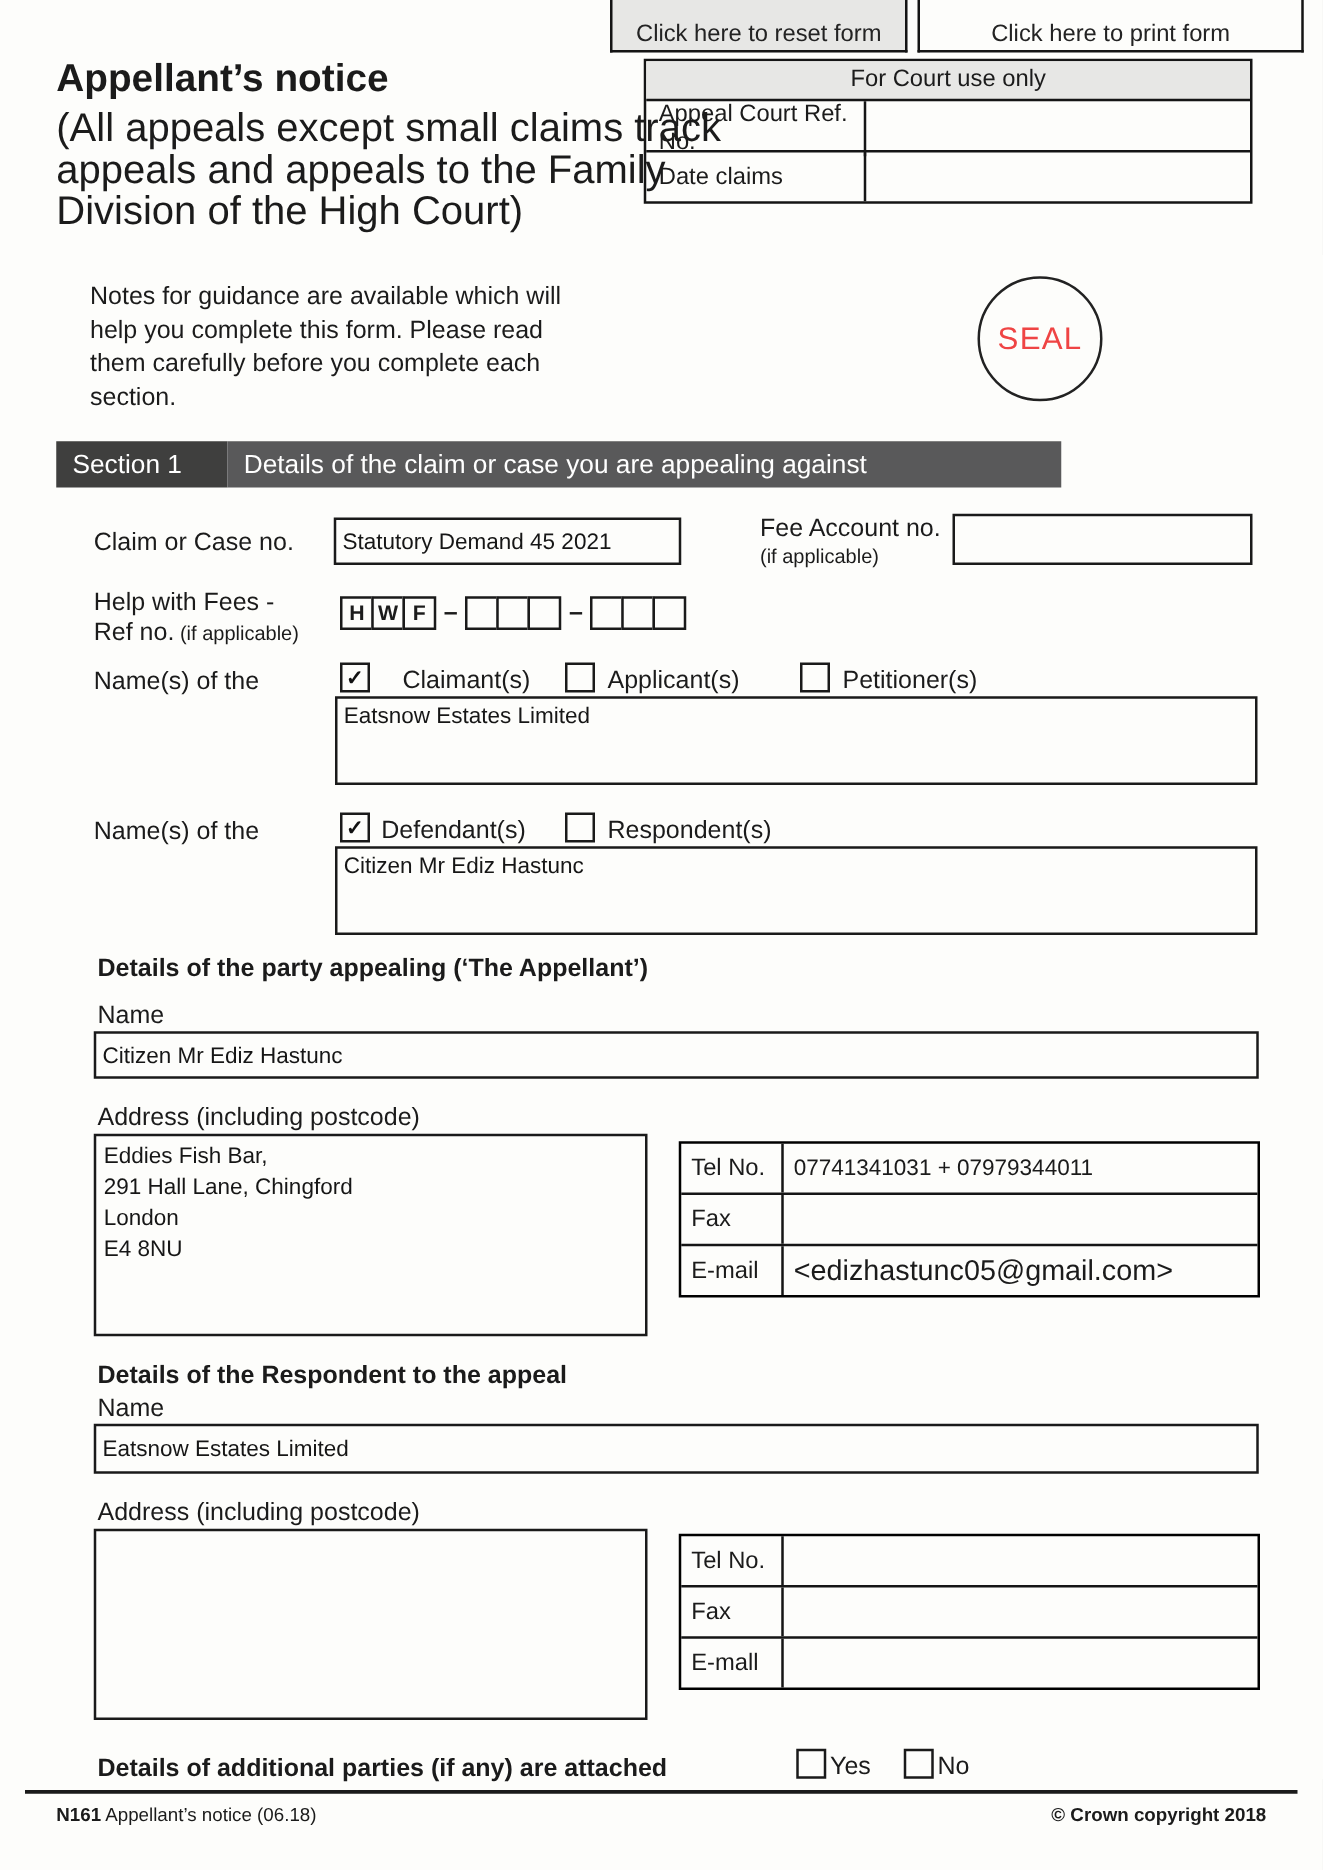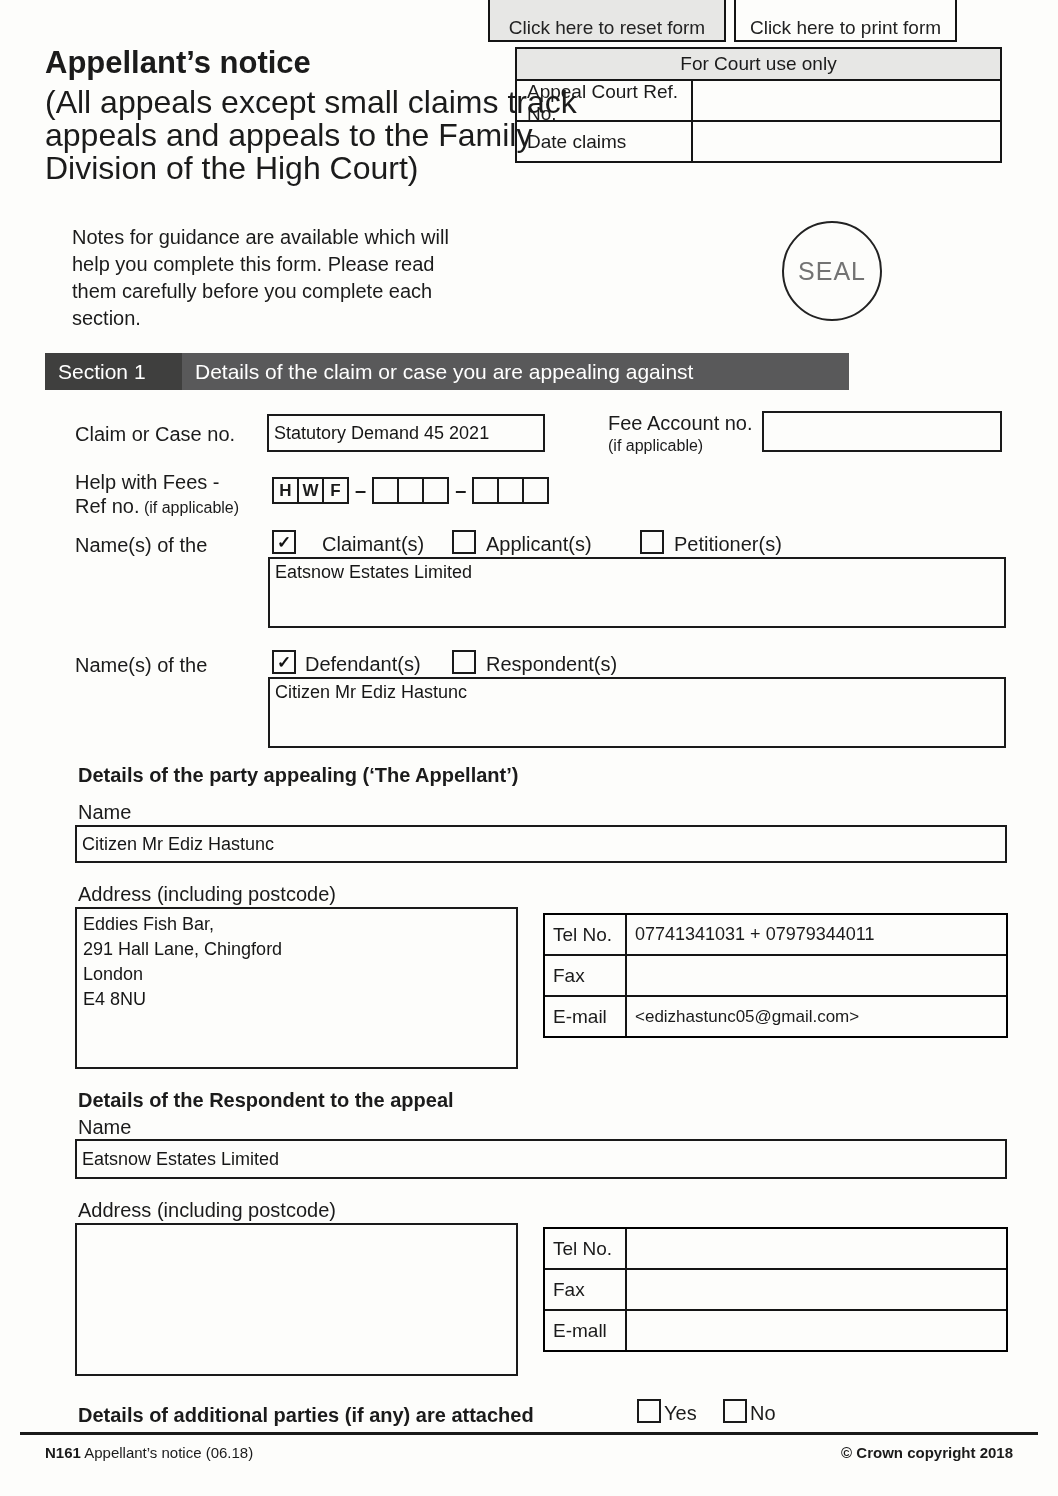--- a/index.html
+++ b/index.html
@@ -20,35 +20,35 @@
   .court .hd{height:30px;background:#e7e7e5;border-bottom:2px solid #151515;display:flex;align-items:center;justify-content:center;font-size:19px;}
   .court .row{display:grid;grid-template-columns:176px 1fr;height:39px;}
   .court .row + .row{border-top:2px solid #151515;}
   .court .cell-l{border-right:2px solid #151515;display:flex;align-items:center;padding-left:10px;font-size:19px;}
   .court .cell-v{display:flex;align-items:center;padding-left:8px;font-size:18px;}
   .ctable{border:2px solid #000000;box-sizing:border-box;background:#fdfdfb;}
   .ctable .crow{display:grid;grid-template-columns:82px 1fr;height:39px;}
   .ctable .crow + .crow{border-top:2px solid #151515;}
   .ctable .cl{border-right:2px solid #151515;display:flex;align-items:center;padding-left:8px;font-size:19px;}
   .ctable .cv{display:flex;align-items:center;padding-left:8px;font-size:18px;overflow:hidden;}
-  .seal{border:2px solid #222;border-radius:50%;display:flex;align-items:center;justify-content:center;font-size:25px;letter-spacing:1px;color:#737373;}
+  .seal{border:2px solid #222;border-radius:50%;display:flex;align-items:center;justify-content:center;font-size:25px;letter-spacing:1px;color:#ef4444;}
   .sqgroup{display:flex;}
   .sq{width:27px;height:27px;border:2px solid #1a1a1a;box-sizing:border-box;display:flex;align-items:center;justify-content:center;font-size:17px;font-weight:bold;background:#fdfdfb;}
   .sq + .sq{margin-left:-2px;}
   .dash{font-size:20px;font-weight:bold;margin:0 6px;}
   .bold{font-weight:bold;}
   .footer-rule{background:#1a1a1a;height:3px;}
 </style>
 </head>
 <body>
 
 <div class="page">
 
   <div class="abs topbtn" style="left:488px;top:0;width:238px;height:42px;background:#e7e7e5;">Click here to reset form</div>
-  <div class="abs topbtn" style="left:734px;top:0;width:223px;height:42px;background:#fdfdfb;">Click here to print form</div>
+  <div class="abs topbtn" style="left:734px;top:0;width:309px;height:42px;background:#fdfdfb;">Click here to print form</div>
 
   <div class="abs court" style="left:515px;top:47px;width:487px;">
     <div class="hd">For Court use only</div>
     <div class="row">
       <div class="cell-l">Appeal Court Ref. No.</div>
       <div class="cell-v"></div>
     </div>
     <div class="row">
       <div class="cell-l">Date claims</div>
       <div class="cell-v"></div>
@@ -151,21 +151,21 @@
     <div class="crow">
       <div class="cl">Tel No.</div>
       <div class="cv">07741341031 + 07979344011</div>
     </div>
     <div class="crow">
       <div class="cl">Fax</div>
       <div class="cv"></div>
     </div>
     <div class="crow">
       <div class="cl">E-mail</div>
-      <div class="cv" style="font-size:17px;">&lt;edizhastunc05@gmail.com&gt;</div>
+      <div class="cv" style="font-size:23px;">&lt;edizhastunc05@gmail.com&gt;</div>
     </div>
   </div>
 
   <div class="abs lbl bold" style="left:78px;top:1089px;">Details of the Respondent to the appeal</div>
   <div class="abs lbl" style="left:78px;top:1116px;">Name</div>
   <div class="abs box" style="left:75px;top:1139px;width:932px;height:40px;display:flex;align-items:center;padding-left:5px;">
     <span class="val">Eatsnow Estates Limited</span>
   </div>
   <div class="abs lbl" style="left:78px;top:1199px;">Address (including postcode)</div>
   <div class="abs box" style="left:75px;top:1223px;width:443px;height:153px;padding:3px 6px;">

